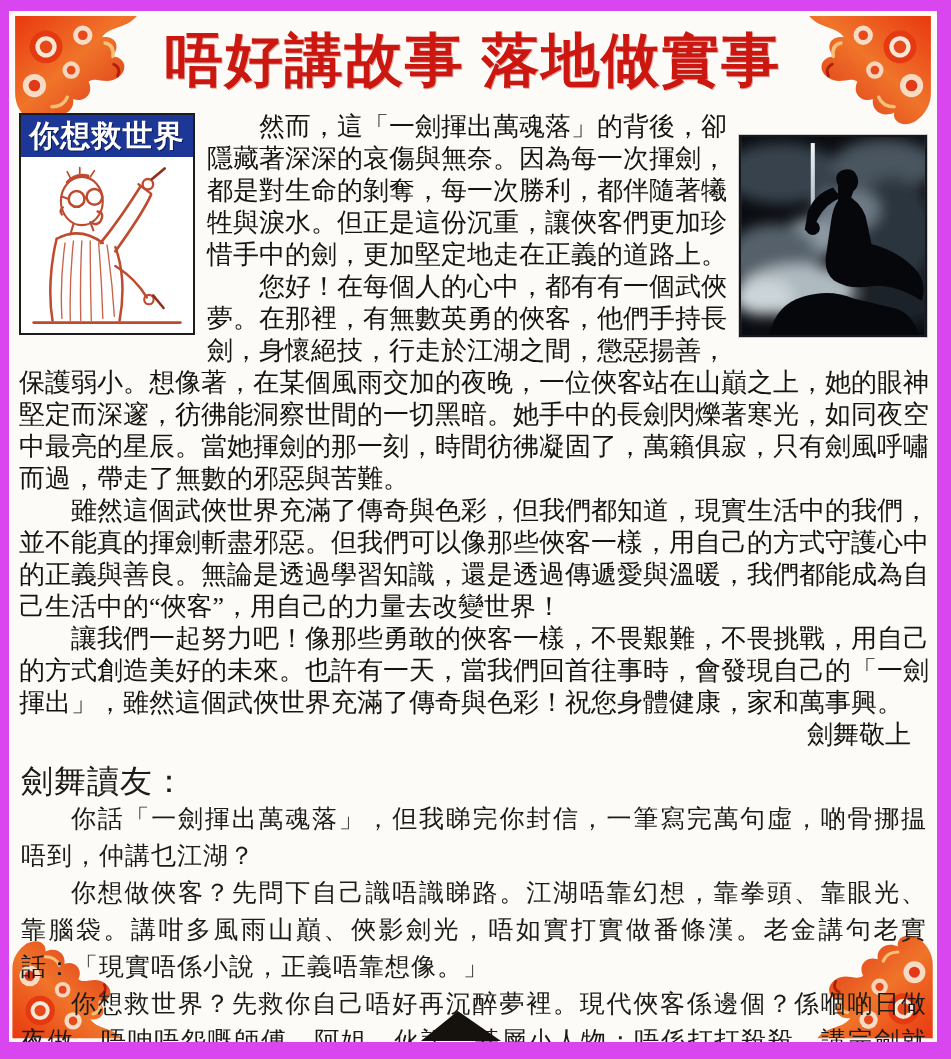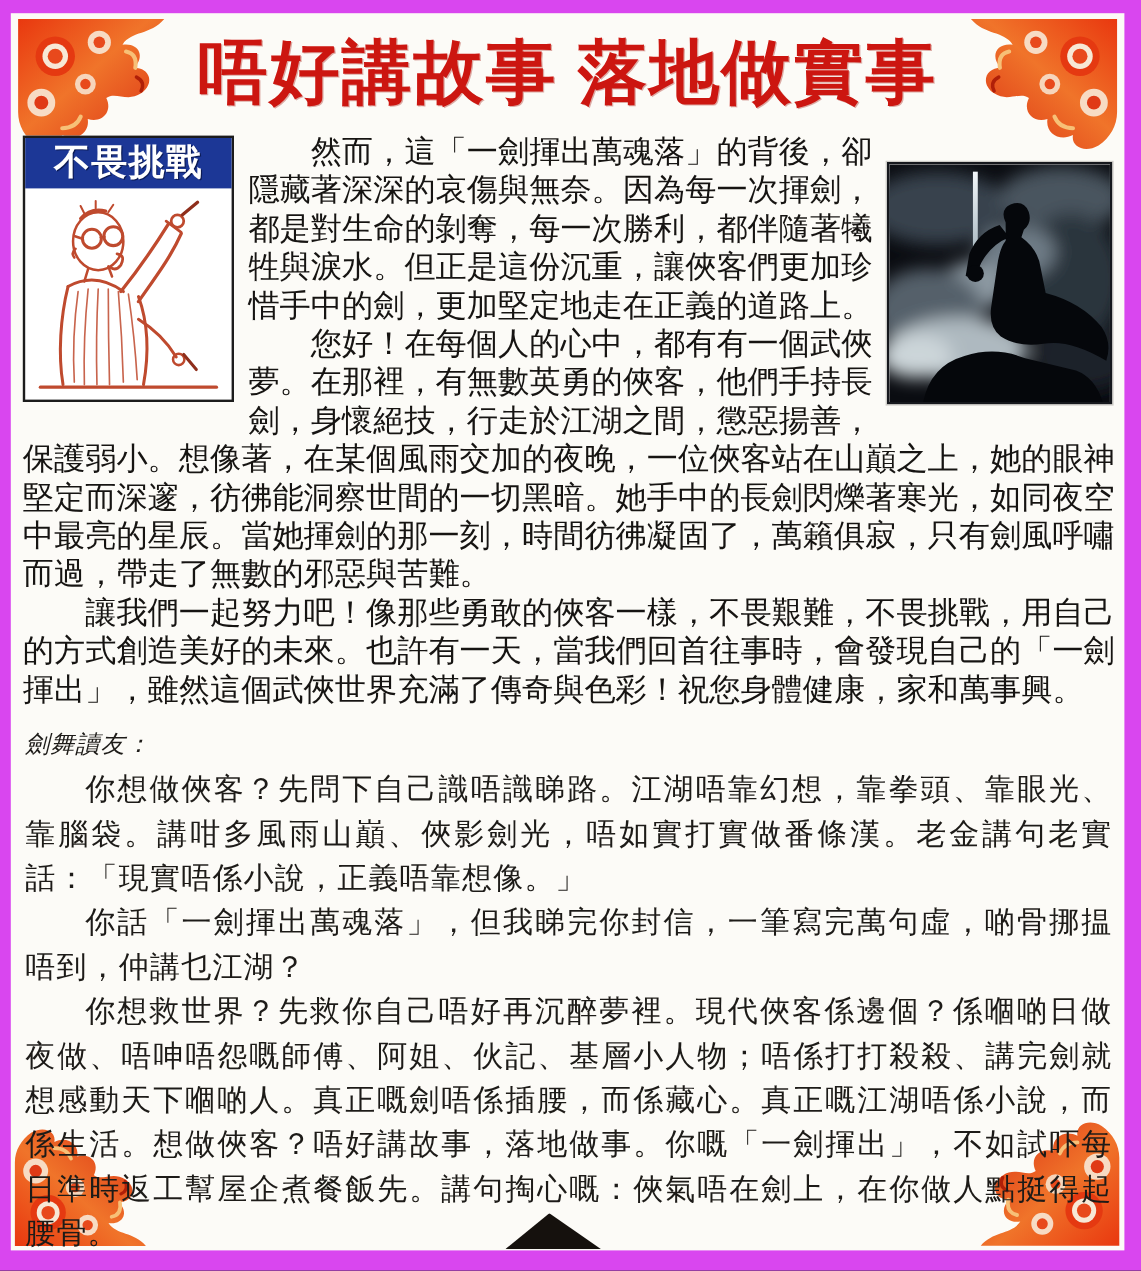--- a/index.html
+++ b/index.html
@@ -67,21 +67,21 @@
   }
   .photo svg{display:block;width:100%;height:100%;}
   
   .reply{
     position:relative;z-index:2;
     margin:12px 10px 0 12px;
     font-size:25px;line-height:37px;color:#1d1b18;
     text-align:justify;letter-spacing:1px;
   }
   .reply p{margin:0;text-indent:2em;}
-  .reply .salutation{text-indent:0;font-size:20px;font-style:italic;}
+  .reply .salutation{text-indent:0;font-size:32px;}
   .artifact{
     position:absolute;left:412px;top:1000px;width:80px;height:30px;
     background:#15110d;z-index:3;
     clip-path:polygon(46% 0,100% 100%,0 100%);
   }
 </style>
 </head>
 <body>
 
 <div class="page">
@@ -133,21 +133,21 @@
         <use href="#cornament"></use>
       </svg>
 
     <div class="title-bar">
       <h1>唔好講故事 落地做實事</h1>
     </div>
 
     <div class="letter">
 
       <div class="logo-box">
-        <div class="logo-title">不畏挑戰</div>
+        <div class="logo-title">你想救世界</div>
         <svg class="logo-art" viewBox="0 0 164 166">
           <g fill="none" stroke="#bf4a2e" stroke-width="2" stroke-linecap="round">
 
             <ellipse cx="58" cy="42" rx="20" ry="23"></ellipse>
             <path d="M44,24 q8,-9 20,-6" stroke-width="2.5"></path>
             <path d="M47,20 l-3,-6 M56,16 l0,-6 M66,19 l4,-6" stroke-width="1.6"></path>
 
             <circle cx="53" cy="40" r="7.5" stroke-width="2.4"></circle>
             <circle cx="70" cy="38" r="7.5" stroke-width="2.4"></circle>
             <path d="M60,39 l3,-0.5 M45.5,40 l-6,-2"></path>
@@ -205,27 +205,29 @@
             <path d="M96,48 q-5,-11 4,-15 q11,-4 15,6 q3,9 -4,15 l-2,6 q14,10 16,26 l4,20 q30,8 46,28 q9,13 4,28 q-30,-18 -52,-14 q-21,3 -35,-6 q-10,-8 -8,-24 l5,-34 q2,-15 7,-21 Z"></path>
             <path d="M99,60 q-15,6 -23,21 l-6,13 -7,-2 3,-18 q7,-18 25,-24 Z"></path>
             <circle cx="71" cy="90" r="7"></circle>
             <path d="M28,196 q6,-30 34,-38 q26,-8 50,2 l42,10 q16,6 22,26 Z"></path>
           </g>
         </svg>
       </div>
 
       <p>然而，這「一劍揮出萬魂落」的背後，卻隱藏著深深的哀傷與無奈。因為每一次揮劍，都是對生命的剝奪，每一次勝利，都伴隨著犧牲與淚水。但正是這份沉重，讓俠客們更加珍惜手中的劍，更加堅定地走在正義的道路上。</p>
       <p>您好！在每個人的心中，都有有一個武俠夢。在那裡，有無數英勇的俠客，他們手持長劍，身懷絕技，行走於江湖之間，懲惡揚善，保護弱小。想像著，在某個風雨交加的夜晚，一位俠客站在山巔之上，她的眼神堅定而深邃，彷彿能洞察世間的一切黑暗。她手中的長劍閃爍著寒光，如同夜空中最亮的星辰。當她揮劍的那一刻，時間彷彿凝固了，萬籟俱寂，只有劍風呼嘯而過，帶走了無數的邪惡與苦難。</p>
+      <p>雖然這個武俠世界充滿了傳奇與色彩，但我們都知道，現實生活中的我們，並不能真的揮劍斬盡邪惡。但我們可以像那些俠客一樣，用自己的方式守護心中的正義與善良。無論是透過學習知識，還是透過傳遞愛與溫暖，我們都能成為自己生活中的“俠客”，用自己的力量去改變世界！</p>
       <p>讓我們一起努力吧！像那些勇敢的俠客一樣，不畏艱難，不畏挑戰，用自己的方式創造美好的未來。也許有一天，當我們回首往事時，會發現自己的「一劍揮出」，雖然這個武俠世界充滿了傳奇與色彩！祝您身體健康，家和萬事興。</p>
+      <p class="sig-line">劍舞敬上</p>
     </div>
 
     <div class="reply">
       <p class="salutation">劍舞讀友：</p>
+      <p>你話「一劍揮出萬魂落」，但我睇完你封信，一筆寫完萬句虛，啲骨挪揾唔到，仲講乜江湖？</p>
       <p>你想做俠客？先問下自己識唔識睇路。江湖唔靠幻想，靠拳頭、靠眼光、靠腦袋。講咁多風雨山巔、俠影劍光，唔如實打實做番條漢。老金講句老實話：「現實唔係小說，正義唔靠想像。」</p>
-      <p>你話「一劍揮出萬魂落」，但我睇完你封信，一筆寫完萬句虛，啲骨挪揾唔到，仲講乜江湖？</p>
       <p>你想救世界？先救你自己唔好再沉醉夢裡。現代俠客係邊個？係嗰啲日做夜做、唔呻唔怨嘅師傅、阿姐、伙記、基層小人物；唔係打打殺殺、講完劍就想感動天下嗰啲人。真正嘅劍唔係插腰，而係藏心。真正嘅江湖唔係小說，而係生活。想做俠客？唔好講故事，落地做事。你嘅「一劍揮出」，不如試吓每日準時返工幫屋企煮餐飯先。講句掏心嘅：俠氣唔在劍上，在你做人點挺得起腰骨。</p>
 
     </div>
 
     <div class="artifact"></div>
 
   </div>
 </div>
 
 </body></html>

